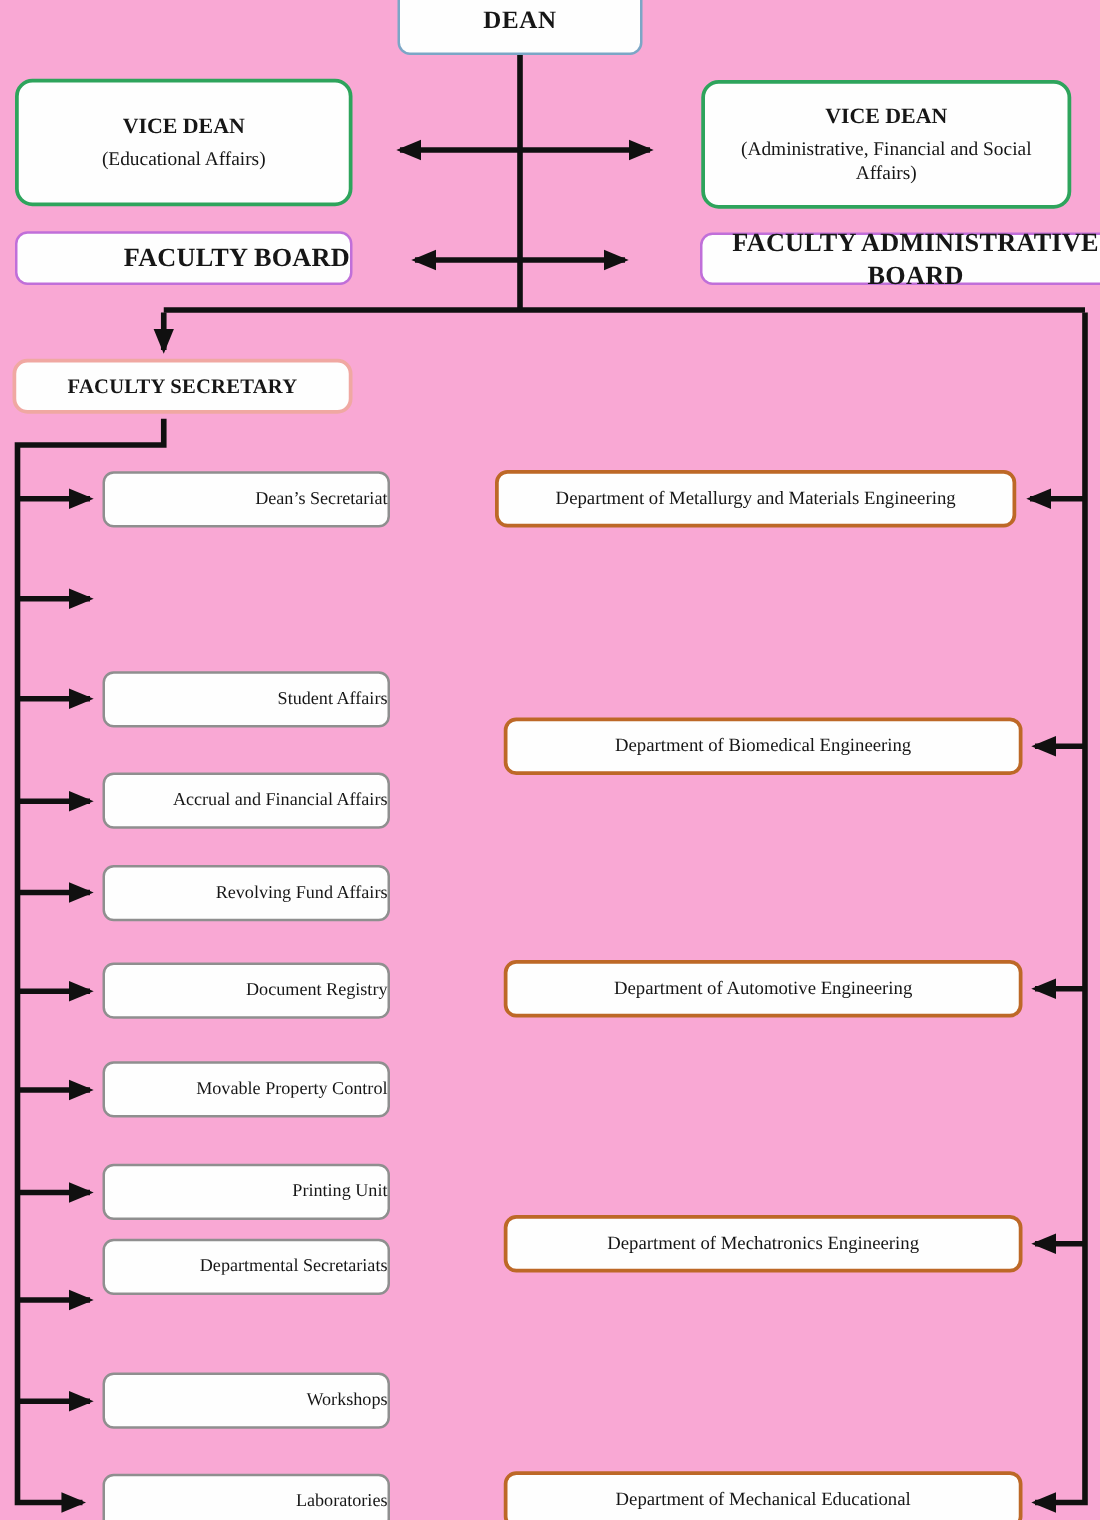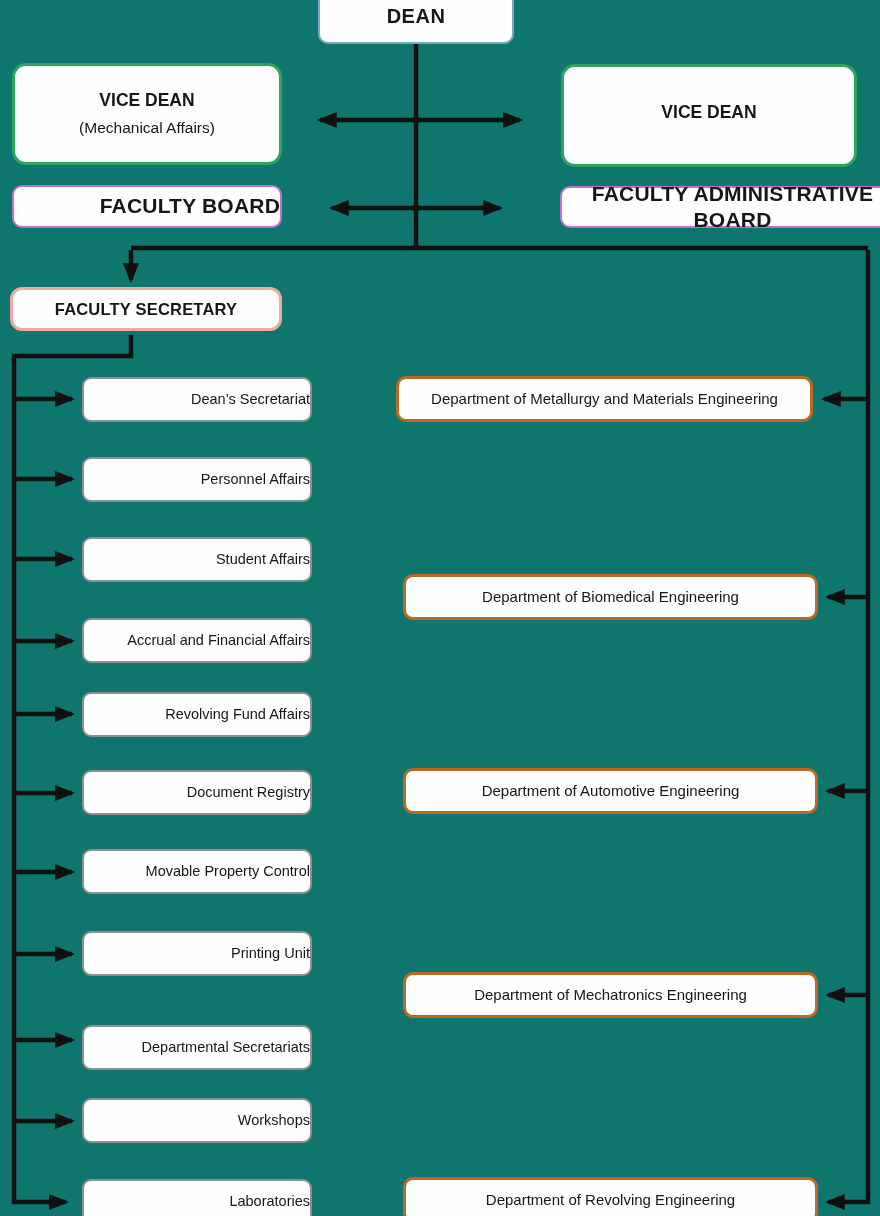--- a/index.html
+++ b/index.html
@@ -1,18 +1,18 @@
 <!DOCTYPE html>
 <html><head>
 <meta charset="utf-8">
 <style>
   html,body{margin:0;padding:0;background:#ffffff;}
   .canvas{
     position:relative;width:880px;height:1216px;overflow:hidden;
-    background:#0f766e;font-family:Liberation Sans, sans-serif;color:#161616;
+    background:#f9a8d4;font-family:Liberation Serif, serif;color:#161616;
   }
   .svg-layer{position:absolute;left:0;top:0;width:880px;height:1216px;z-index:1;}
   .node{
     position:absolute;z-index:2;background:#fefefe;
     display:flex;flex-direction:column;align-items:center;justify-content:center;
     text-align:center;box-sizing:border-box;line-height:1.25;
   }
   .dean{
     left:318px;top:-12px;width:196px;height:56px;
     border:2.5px solid #7ca6c6;border-radius:10px;
@@ -88,64 +88,62 @@
     <path d="M868 791 H828" marker-end="url(#ah)"></path>
     <path d="M868 995 H828" marker-end="url(#ah)"></path>
   </svg>
 
   <div class="node dean">
     <span>DEAN</span>
   </div>
 
   <div class="node vicedean vd-left">
     <span class="vd-title">VICE DEAN</span>
-    <span>(Mechanical Affairs)</span>
+    <span>(Educational Affairs)</span>
   </div>
 
   <div class="node vicedean vd-right">
     <span class="vd-title">VICE DEAN</span>
+    <span>(Administrative, Financial and Social Affairs)</span>
   </div>
 
   <div class="node board board-left">
     <span>FACULTY BOARD</span>
   </div>
 
   <div class="node board board-right">
     <span>FACULTY ADMINISTRATIVE BOARD</span>
   </div>
 
   <div class="node secretary">
     <span>FACULTY SECRETARY</span>
   </div>
 
   <div class="node unit" style="top:377px">
     <span>Dean’s Secretariat</span>
-  </div>
-  <div class="node unit" style="top:457px">
-    <span>Personnel Affairs</span>
   </div>
   <div class="node unit" style="top:537px">
     <span>Student Affairs</span>
   </div>
   <div class="node unit" style="top:618px">
     <span>Accrual and Financial Affairs</span>
   </div>
   <div class="node unit" style="top:692px">
     <span>Revolving Fund Affairs</span>
   </div>
   <div class="node unit" style="top:770px">
     <span>Document Registry</span>
   </div>
   <div class="node unit" style="top:931px">
     <span>Printing Unit</span>
   </div>
   <div class="node unit" style="top:849px">
     <span>Movable Property Control</span>
   </div>
-  <div class="node unit" style="top:1025px">
+  <div class="node unit" style="top:991px">
     <span>Departmental Secretariats</span>
   </div>
   <div class="node unit" style="top:1098px">
     <span>Workshops</span>
   </div>
   <div class="node unit" style="top:1179px">
     <span>Laboratories</span>
   </div>
 
   <div class="node dept dept-0" style="top:376px">
@@ -154,16 +152,16 @@
   <div class="node dept" style="top:574px">
     <span>Department of Biomedical Engineering</span>
   </div>
   <div class="node dept" style="top:768px">
     <span>Department of Automotive Engineering</span>
   </div>
   <div class="node dept" style="top:972px">
     <span>Department of Mechatronics Engineering</span>
   </div>
   <div class="node dept" style="top:1177px">
-    <span>Department of Revolving Engineering</span>
+    <span>Department of Mechanical Educational</span>
   </div>
 
 </div>
 
 </body></html>

